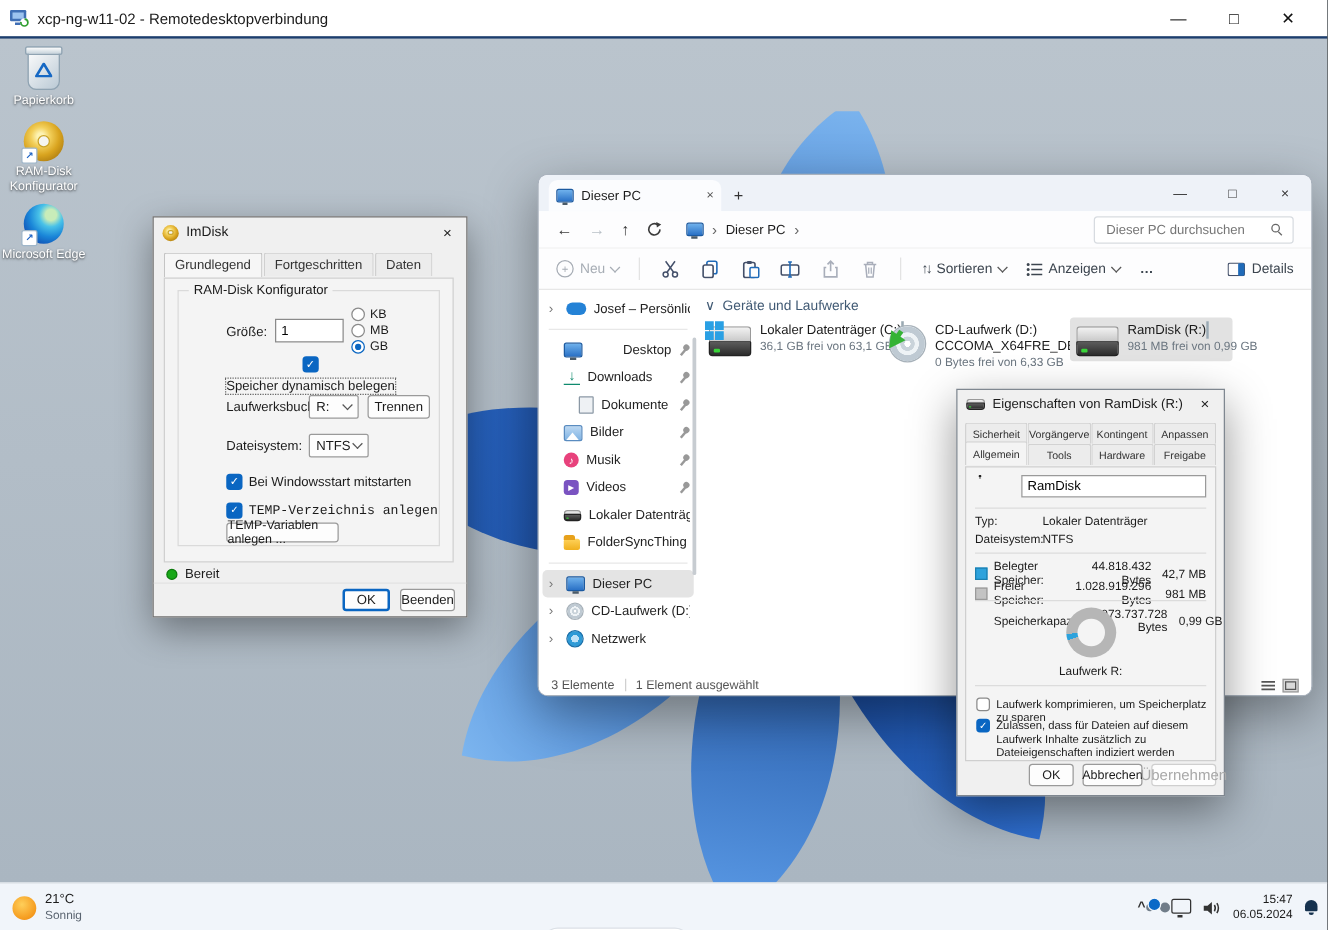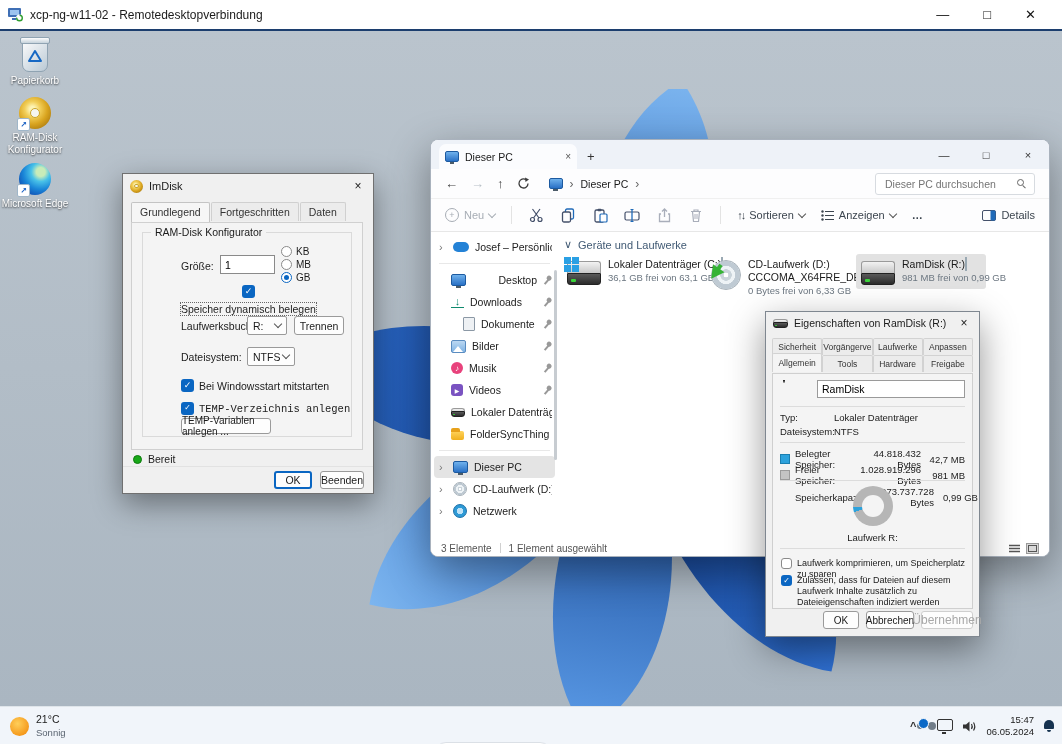--- a/index.html
+++ b/index.html
@@ -578,21 +578,21 @@
           <span class="top"></span>
           <span class="front"></span>
           <span class="led"></span>
         </span>
       <span style="font-size:10.5px;">Eigenschaften von RamDisk (R:)</span>
       <span class="dlg-x">×</span>
     </div>
     <div class="ptabs1">
       <span class="ptab">Sicherheit</span>
       <span class="ptab">Vorgängerversionen</span>
-      <span class="ptab">Laufwerke</span>
+      <span class="ptab">Kontingent</span>
       <span class="ptab">Anpassen</span>
     </div>
     <div class="ptabs2">
       <span class="ptab on">Allgemein</span>
       <span class="ptab">Tools</span>
       <span class="ptab">Hardware</span>
       <span class="ptab">Freigabe</span>
     </div>
     <div class="ppage">
       <span class="hdd abs" style="left:10px;top:8px;width:26px;height:16px;"><span class="top"></span><span class="front"></span><span class="led"></span></span>

